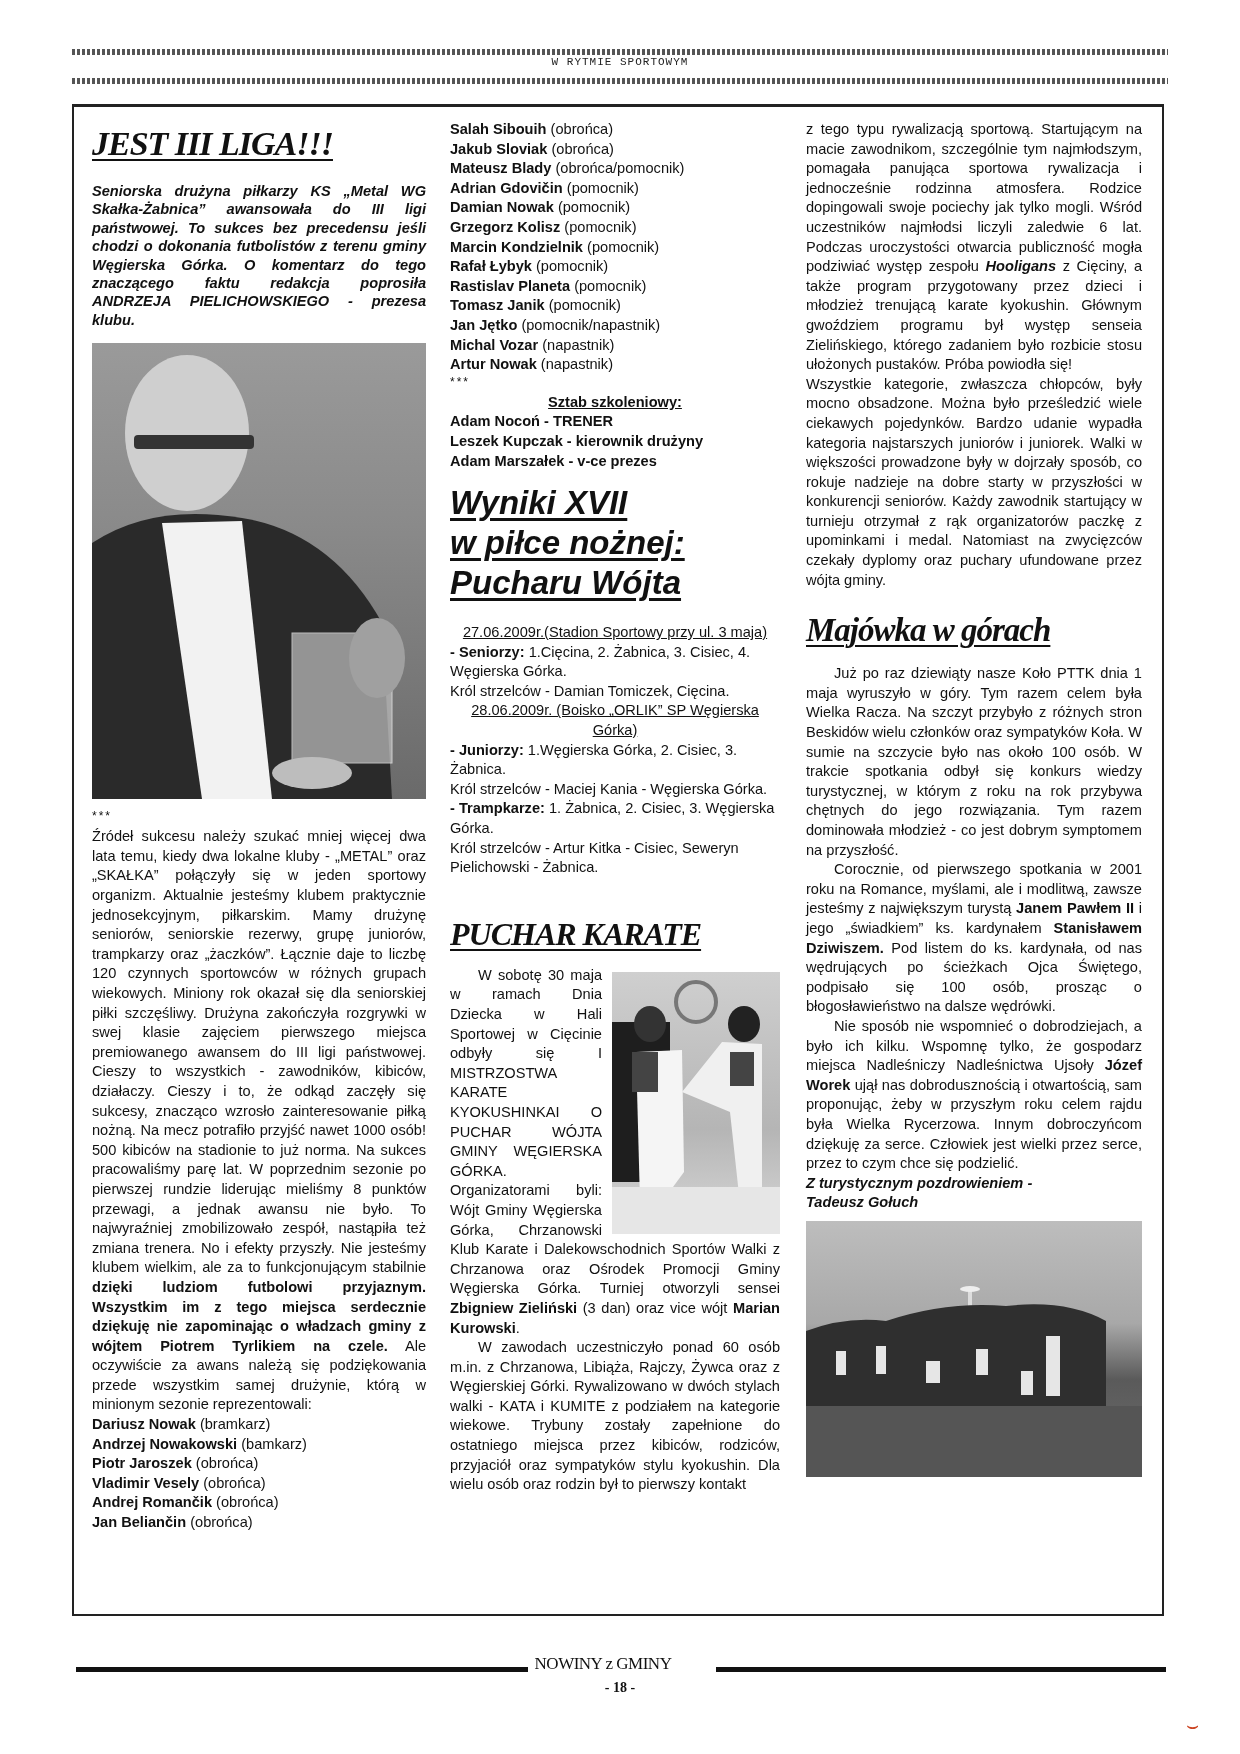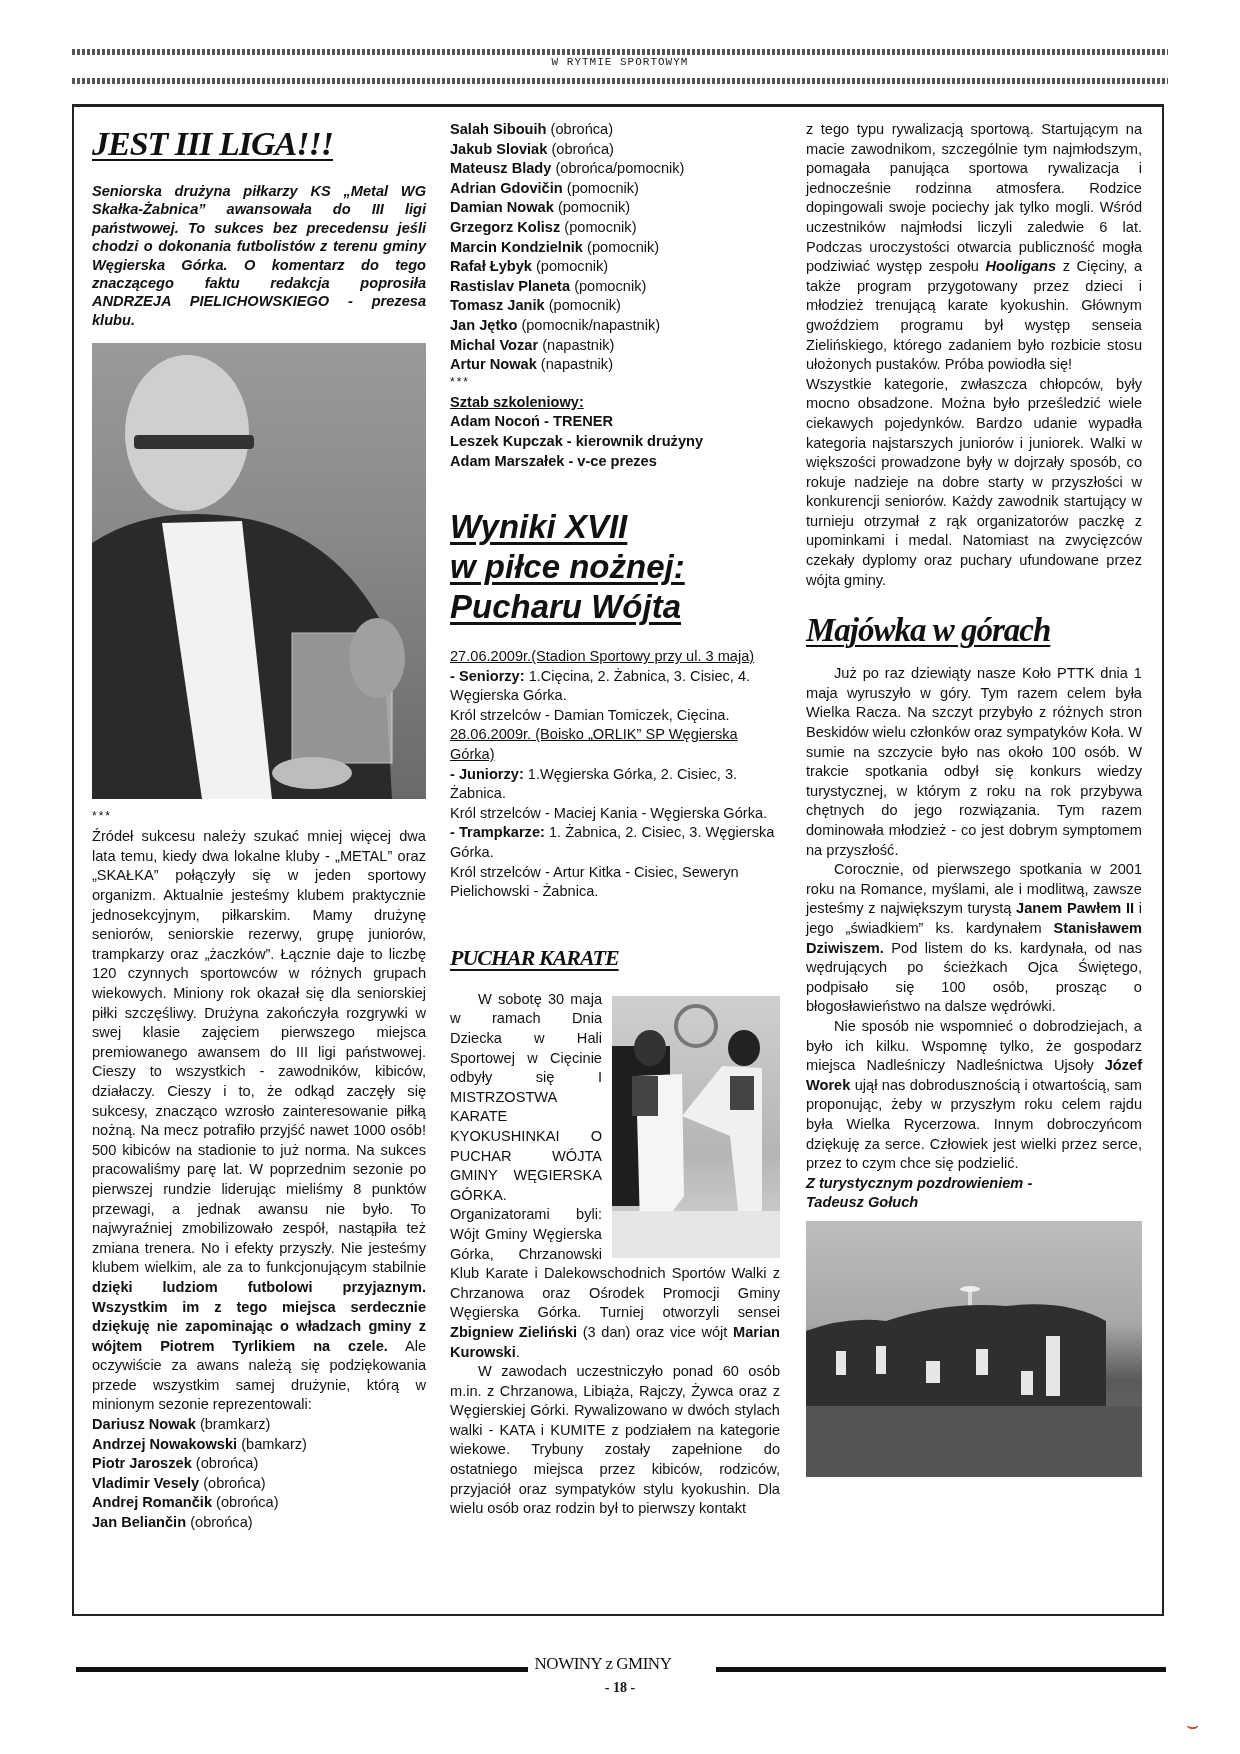--- a/index.html
+++ b/index.html
@@ -17,21 +17,21 @@
   .serif-head { font-family: "Liberation Serif", serif; font-style: italic; font-weight: bold;
     text-decoration: underline; text-decoration-thickness: 2px; text-underline-offset: 4px; letter-spacing: -1px; }
   .h-liga { font-size: 34px; line-height: 40px; margin: 4px 0 18px 0; }
   .lead { font-style: italic; font-weight: bold; font-size: 14.6px; line-height: 18.4px; }
   .photo { background: #888; position: relative; overflow: hidden; }
   .stars { font-size: 12px; letter-spacing: 2px; line-height: 14px; }
   .b { font-weight: bold; }
   .name-line { text-align: left; white-space: nowrap; }
   .sans-head { font-family: "Liberation Sans", sans-serif; font-style: italic; font-weight: bold;
     text-decoration: underline; text-decoration-thickness: 3px; text-underline-offset: 4px; font-size: 33px; line-height: 40px; }
-  .u { text-decoration: underline; }
+  .u { text-decoration: underline; text-align: center; }
   .indent { text-indent: 28px; }
   .footer-line { position: absolute; top: 1667px; height: 5px; background: #111; }
   .footer-title { position: absolute; top: 1654px; left: 0; width: 1168px; text-align: center;
     font-family: "Liberation Serif", serif; font-size: 17px; letter-spacing: -0.5px; padding-left: 19px; }
   .footer-page { position: absolute; top: 1680px; left: 0; width: 1240px; text-align: center;
     font-family: "Liberation Serif", serif; font-size: 14px; font-weight: bold; }
   .corner-mark { position: absolute; left: 1186px; top: 1718px; width: 20px; height: 14px; color: #cc4422; font-size: 20px; line-height: 14px; }
 </style>
 </head>
 <body>
@@ -83,38 +83,38 @@
     <div class="name-line"><span class="b">Jan Jętko</span> <span>(pomocnik/napastnik)</span></div>
     <div class="name-line"><span class="b">Michal Vozar</span> <span>(napastnik)</span></div>
     <div class="name-line"><span class="b">Artur Nowak</span> <span>(napastnik)</span></div>
   </div>
   <div class="stars">***</div>
   <div class="b u" style="margin-top:4px;">Sztab szkoleniowy:</div>
   <div class="b name-line">Adam Nocoń - TRENER</div>
   <div class="b name-line">Leszek Kupczak - kierownik drużyny</div>
   <div class="b name-line">Adam Marszałek - v-ce prezes</div>
 
-  <div class="sans-head" style="margin-top:36px;">
+  <div class="sans-head" style="margin-top:12px;">
     <div>Wyniki XVII</div>
     <div>w piłce nożnej:</div>
     <div>Pucharu Wójta</div>
   </div>
 
   <div style="margin-top:20px;text-align:left;">
     <div class="u">27.06.2009r.(Stadion Sportowy przy ul. 3 maja)</div>
     <div><span class="b">- Seniorzy:</span><span> 1.Cięcina, 2. Żabnica, 3. Cisiec, 4. Węgierska Górka.</span></div>
     <div>Król strzelców - Damian Tomiczek, Cięcina.</div>
     <div class="u">28.06.2009r. (Boisko „ORLIK” SP Węgierska Górka)</div>
     <div><span class="b">- Juniorzy:</span><span> 1.Węgierska Górka, 2. Cisiec, 3. Żabnica.</span></div>
     <div>Król strzelców - Maciej Kania - Węgierska Górka.</div>
     <div><span class="b">- Trampkarze:</span><span> 1. Żabnica, 2. Cisiec, 3. Węgierska Górka.</span></div>
     <div>Król strzelców - Artur Kitka - Cisiec, Seweryn Pielichowski - Żabnica.</div>
   </div>
 
-  <div class="serif-head" style="font-size:22px;line-height:40px;margin-top:36px;">PUCHAR KARATE</div>
+  <div class="serif-head" style="font-size:32px;line-height:40px;margin-top:36px;">PUCHAR KARATE</div>
 
   <div style="margin-top:12px;position:relative;">
     <div class="photo" style="float:right;width:168px;height:262px;margin:6px 0 4px 10px;background:linear-gradient(180deg,#cfcfcf 0%,#b5b5b5 60%,#d8d8d8 100%);">
       <svg width="168" height="262" viewBox="0 0 168 262">
         <circle cx="84" cy="30" r="20" fill="none" stroke="#777" stroke-width="4"></circle>
         <rect x="0" y="50" width="58" height="160" fill="#1e1e1e"></rect>
         <ellipse cx="38" cy="52" rx="16" ry="18" fill="#333"></ellipse>
         <ellipse cx="132" cy="52" rx="16" ry="18" fill="#222"></ellipse>
         <path d="M24 80 L70 78 L72 200 L50 230 L28 230 Z" fill="#f5f5f5"></path>
         <path d="M110 70 L150 72 L150 230 L128 232 L118 140 L70 120 Z" fill="#f0f0f0"></path>

